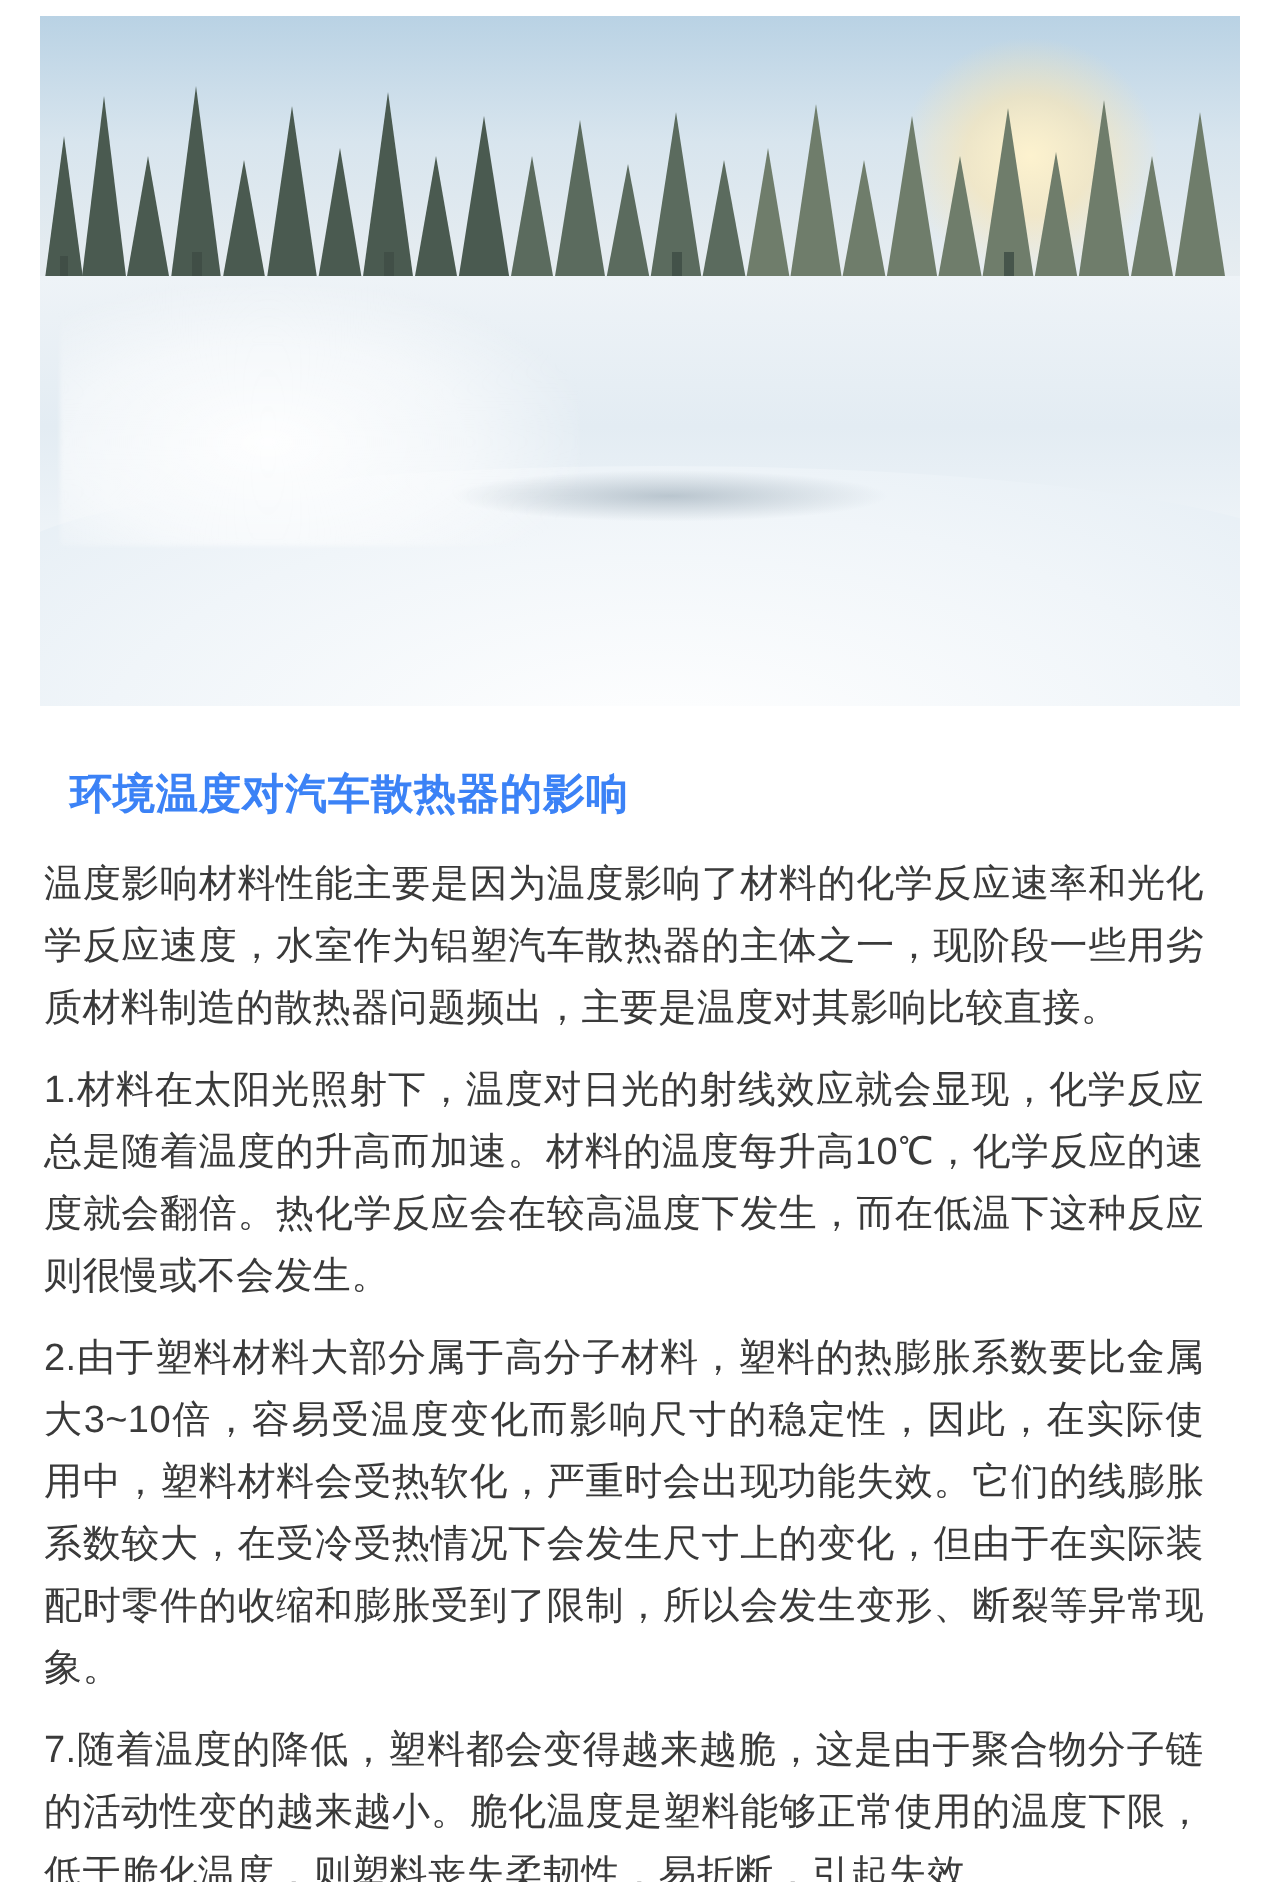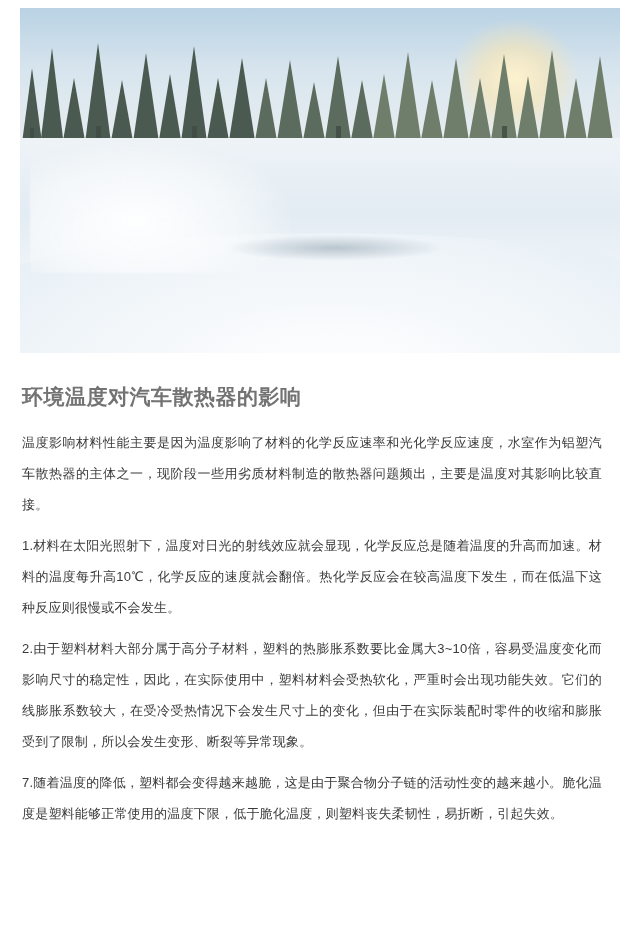--- a/index.html
+++ b/index.html
@@ -172,26 +172,26 @@
     opacity: 0.85;
   }
 
   
   .article {
     padding: 20px 22px 0 22px;
   }
   .title {
     font-size: 21px;
     font-weight: bold;
-    color: #737373;
-    margin: 10px 0 16px 0;
+    color: #3b82f6;
+    margin: 10px 0 16px 13px;
     letter-spacing: 0.5px;
   }
   .para {
-    font-size: 13px;
+    font-size: 19px;
     line-height: 31px;
     color: #3a3a3a;
     margin: 0 16px 10px 0;
     text-align: justify;
     letter-spacing: 0.2px;
   }
 </style>
 </head>
 <body>
 

